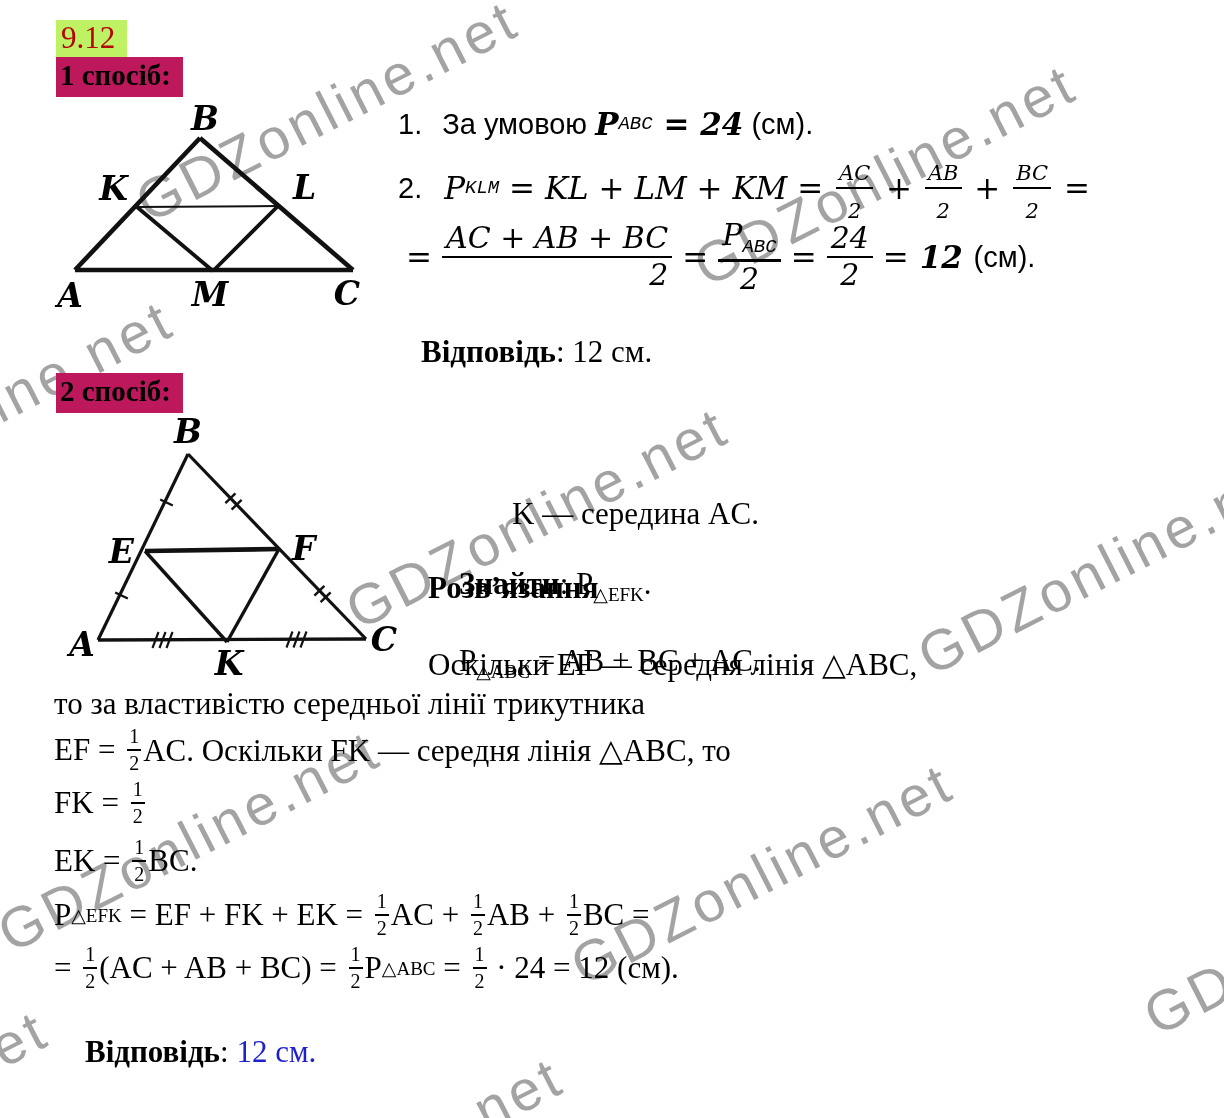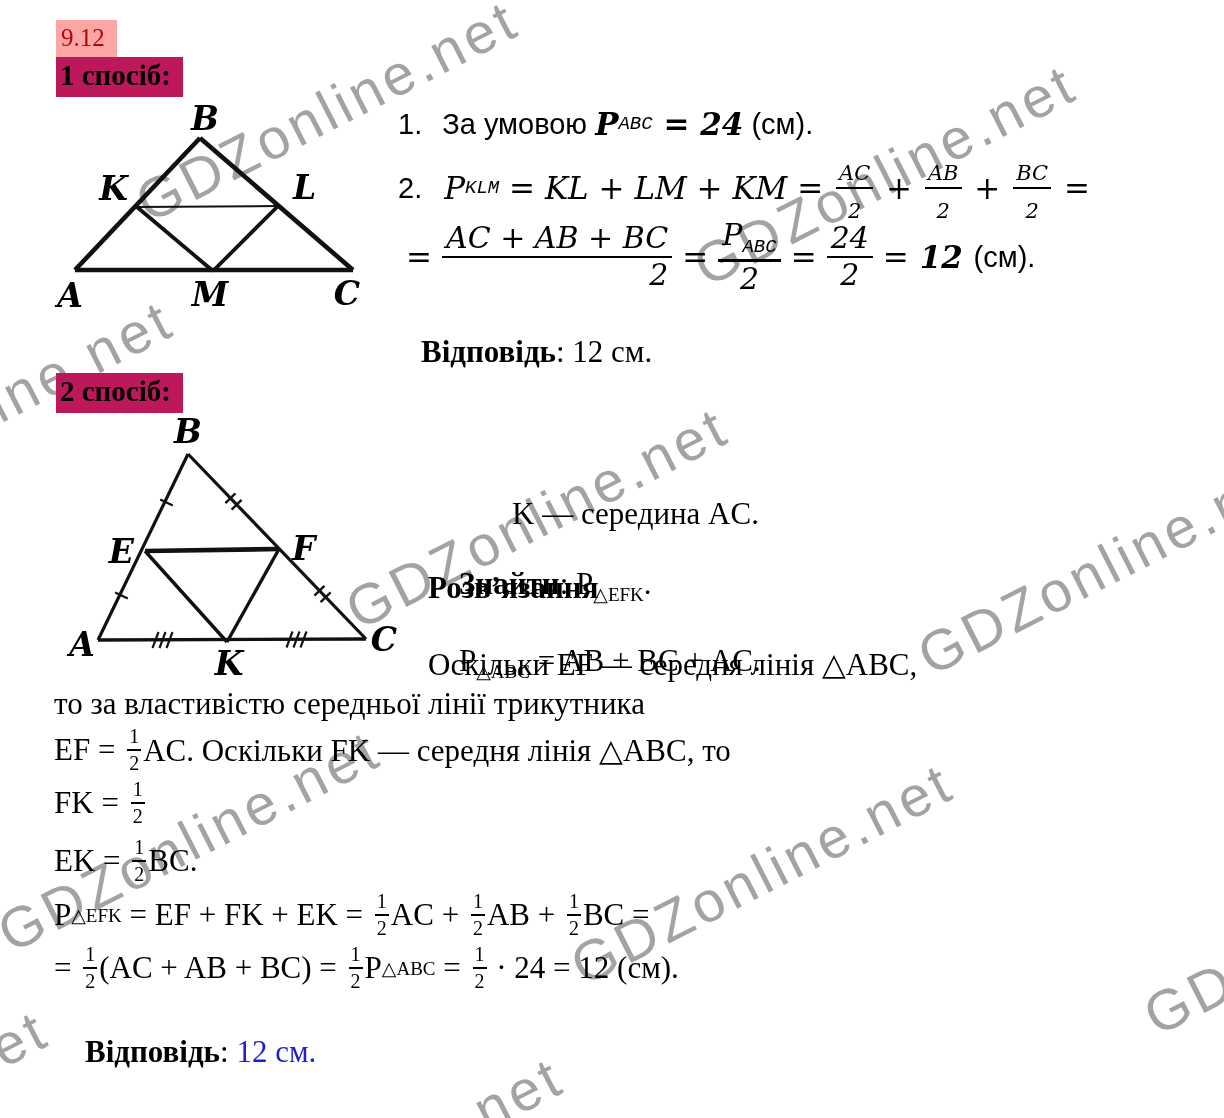--- a/index.html
+++ b/index.html
@@ -6,22 +6,22 @@
   body{width:1224px;height:1118px;background:#ffffff;overflow:hidden;position:relative;
        font-family:"Liberation Serif",serif;color:#000;}
   #page{position:absolute;left:0;top:0;width:1224px;height:1118px;overflow:hidden;}
 
   
   .wm{position:absolute;white-space:nowrap;font-family:"Liberation Sans",sans-serif;
       font-size:57px;letter-spacing:4px;color:#8f8f8f;opacity:.82;font-weight:400;
       transform:rotate(-27deg);transform-origin:0 50%;line-height:60px;}
 
   
-  .badge{position:absolute;left:56px;top:20px;background:#fca5a5;color:#b40505;
-         font-size:25px;line-height:34px;padding:1px 12px 3px 5px;}
+  .badge{position:absolute;left:56px;top:20px;background:#bef264;color:#b40505;
+         font-size:31px;line-height:34px;padding:1px 12px 3px 5px;}
   .mtitle{position:absolute;background:#be185d;font-weight:bold;font-size:29px;
           line-height:31px;padding:3px 12px 6px 4px;font-family:Liberation Serif, serif;}
   #m1-title{left:56px;top:57px;}
   #m2-title{left:56px;top:373px;}
 
   
   .row{position:absolute;display:flex;align-items:center;white-space:pre;font-size:31px;}
   .txt{position:absolute;white-space:pre;font-size:31px;line-height:34px;}
   b,.bold{font-weight:bold;}
   .blue{color:#1f1fce;}

